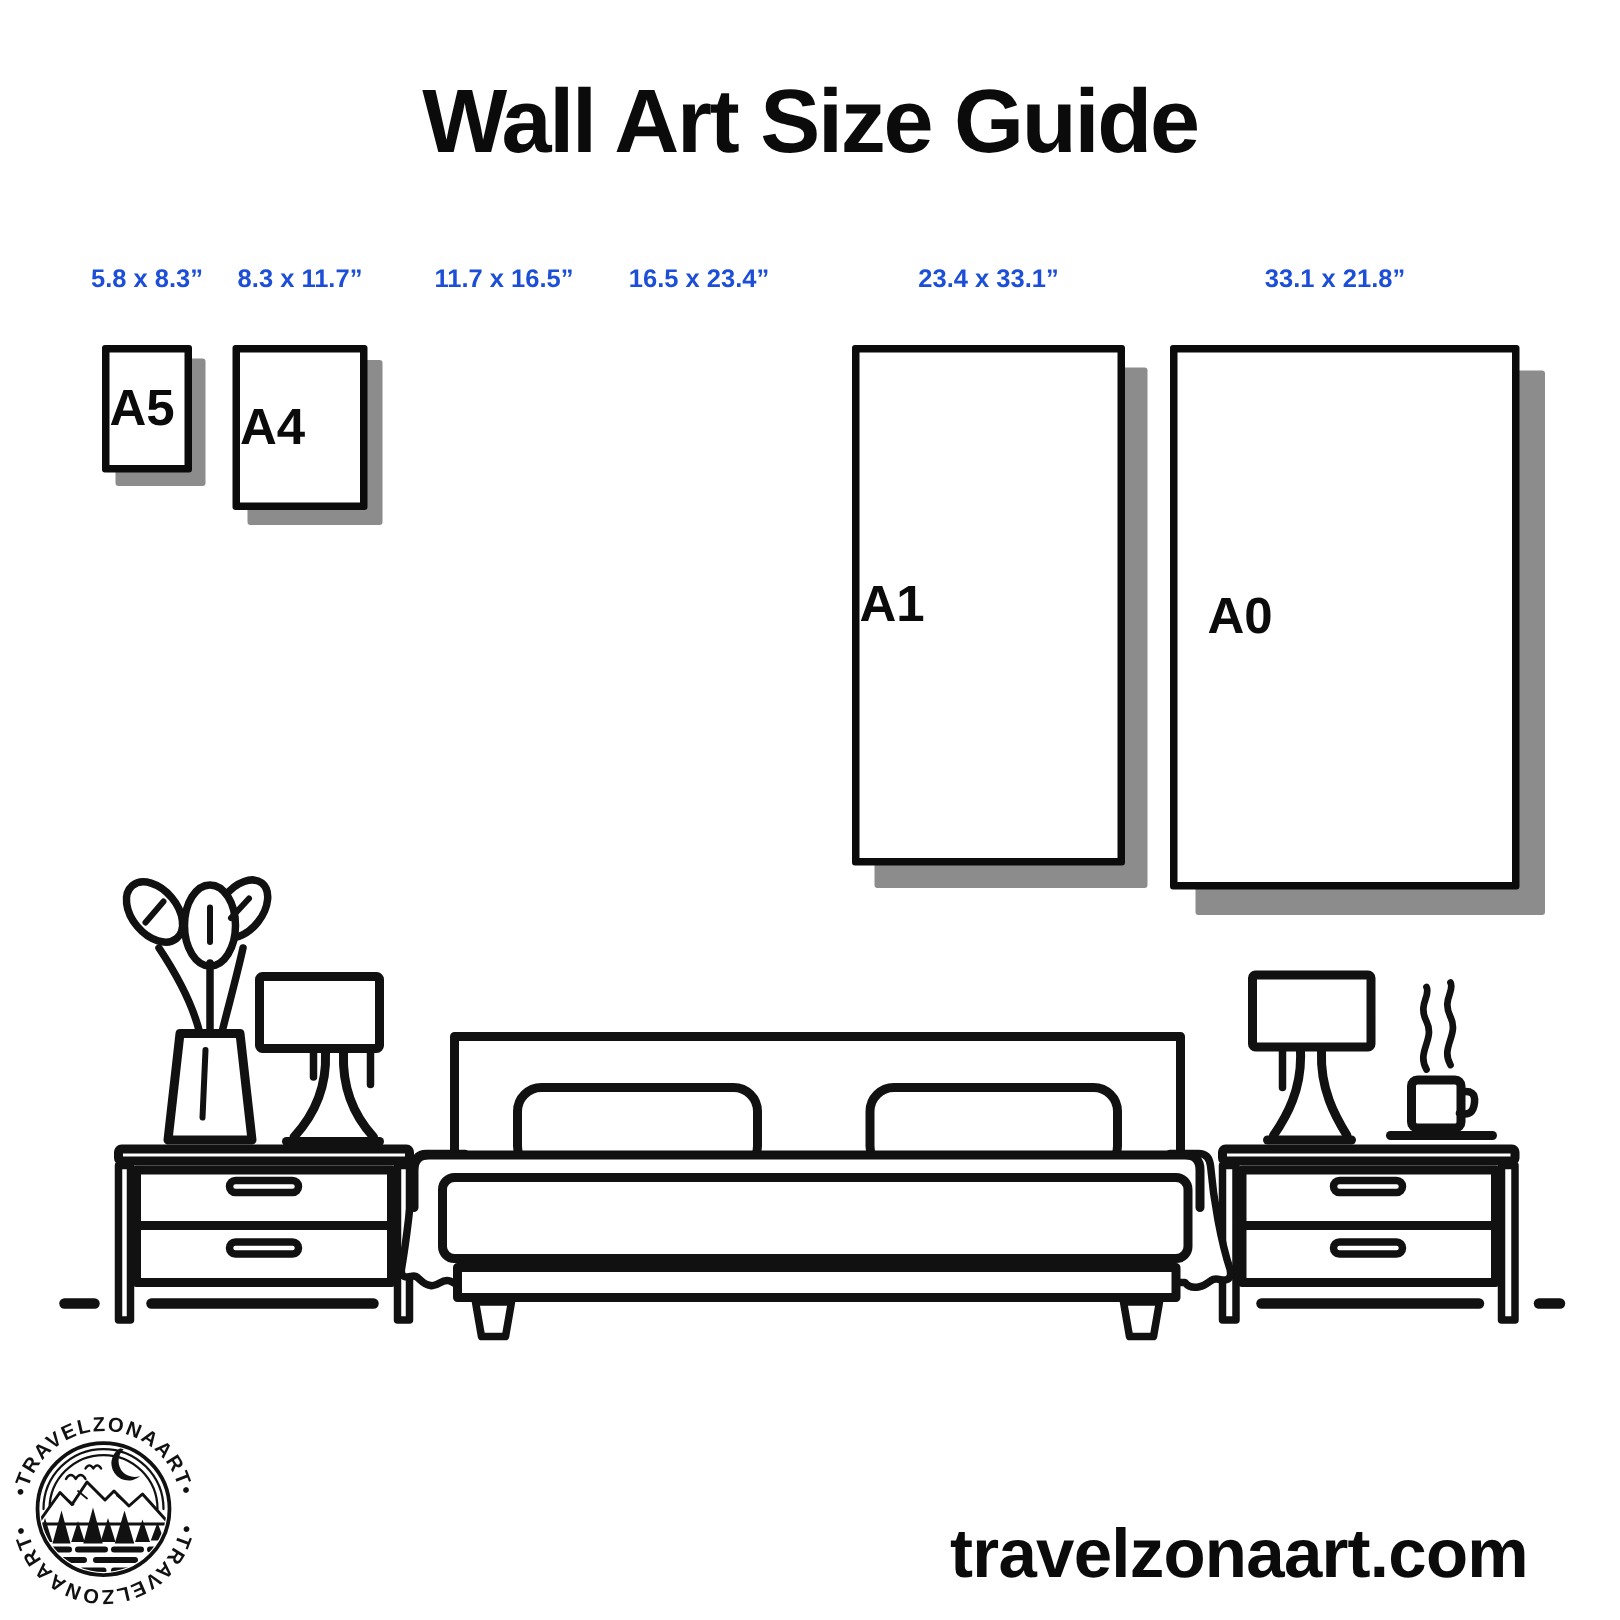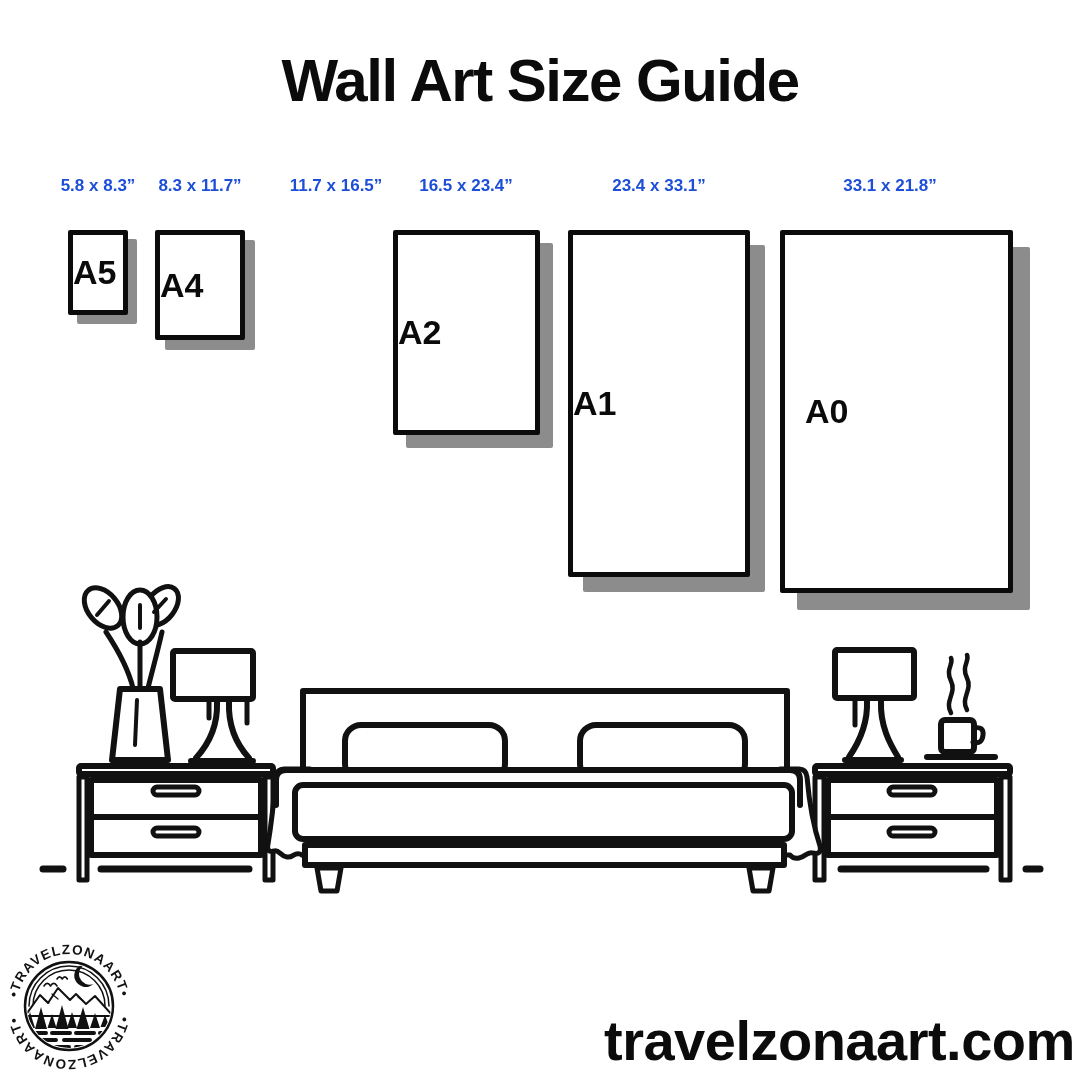--- a/index.html
+++ b/index.html
@@ -15,21 +15,21 @@
     position:absolute;transform:translateX(-50%);font-size:17px;font-weight:700;
     color:#1d4ed8;white-space:nowrap;top:176px;
   }
   .size-card{
     position:absolute;top:203px;background:#ffffff;border:5px solid #0b0b0b;
     box-sizing:border-box;display:flex;align-items:center;justify-content:flex-start;
     font-size:34px;font-weight:700;color:#0b0b0b;border-radius:2px;margin-top:27px;
   }
   .website{
     position:absolute;left:604px;top:1008px;width:444px;text-align:center;
-    font-size:56px;font-weight:800;letter-spacing:-0.5px;color:#0b0b0b;white-space:nowrap;
+    font-size:46px;font-weight:800;letter-spacing:-0.5px;color:#0b0b0b;white-space:nowrap;
   }
   svg{position:absolute;display:block;}
   .scene-svg{left:0;top:555px;width:1080px;height:350px;}
   .logo-svg{left:4px;top:931px;width:130px;height:149px;}
 </style>
 </head>
 <body>
 
 <div class="canvas">
 
@@ -40,23 +40,20 @@
   <div class="size-label" style="left:336px;">11.7 x 16.5”</div>
   <div class="size-label" style="left:466px;">16.5 x 23.4”</div>
   <div class="size-label" style="left:659px;">23.4 x 33.1”</div>
   <div class="size-label" style="left:890px;">33.1 x 21.8”</div>
 
   <div class="size-card" style="left:68px;width:60px;height:85px;box-shadow:9px 9px 0 0 #8c8c8c;">
     <span>A5</span>
   </div>
   <div class="size-card" style="left:155px;width:90px;height:110px;box-shadow:10px 10px 0 0 #8c8c8c;">
     <span>A4</span>
-  </div>
-  <div class="size-card" style="left:393px;width:147px;height:205px;box-shadow:13px 13px 0 0 #8c8c8c;">
-    <span>A2</span>
   </div>
   <div class="size-card" style="left:568px;width:182px;height:347px;box-shadow:15px 15px 0 0 #8c8c8c;">
     <span>A1</span>
   </div>
   <div class="size-card" style="left:780px;width:233px;height:363px;box-shadow:17px 17px 0 0 #8c8c8c;padding-left:20px;">
     <span>A0</span>
   </div>
 
   <svg class="scene-svg" viewBox="0 555 1080 350" stroke="#111111" fill="none" stroke-linecap="round" stroke-linejoin="round">
 

